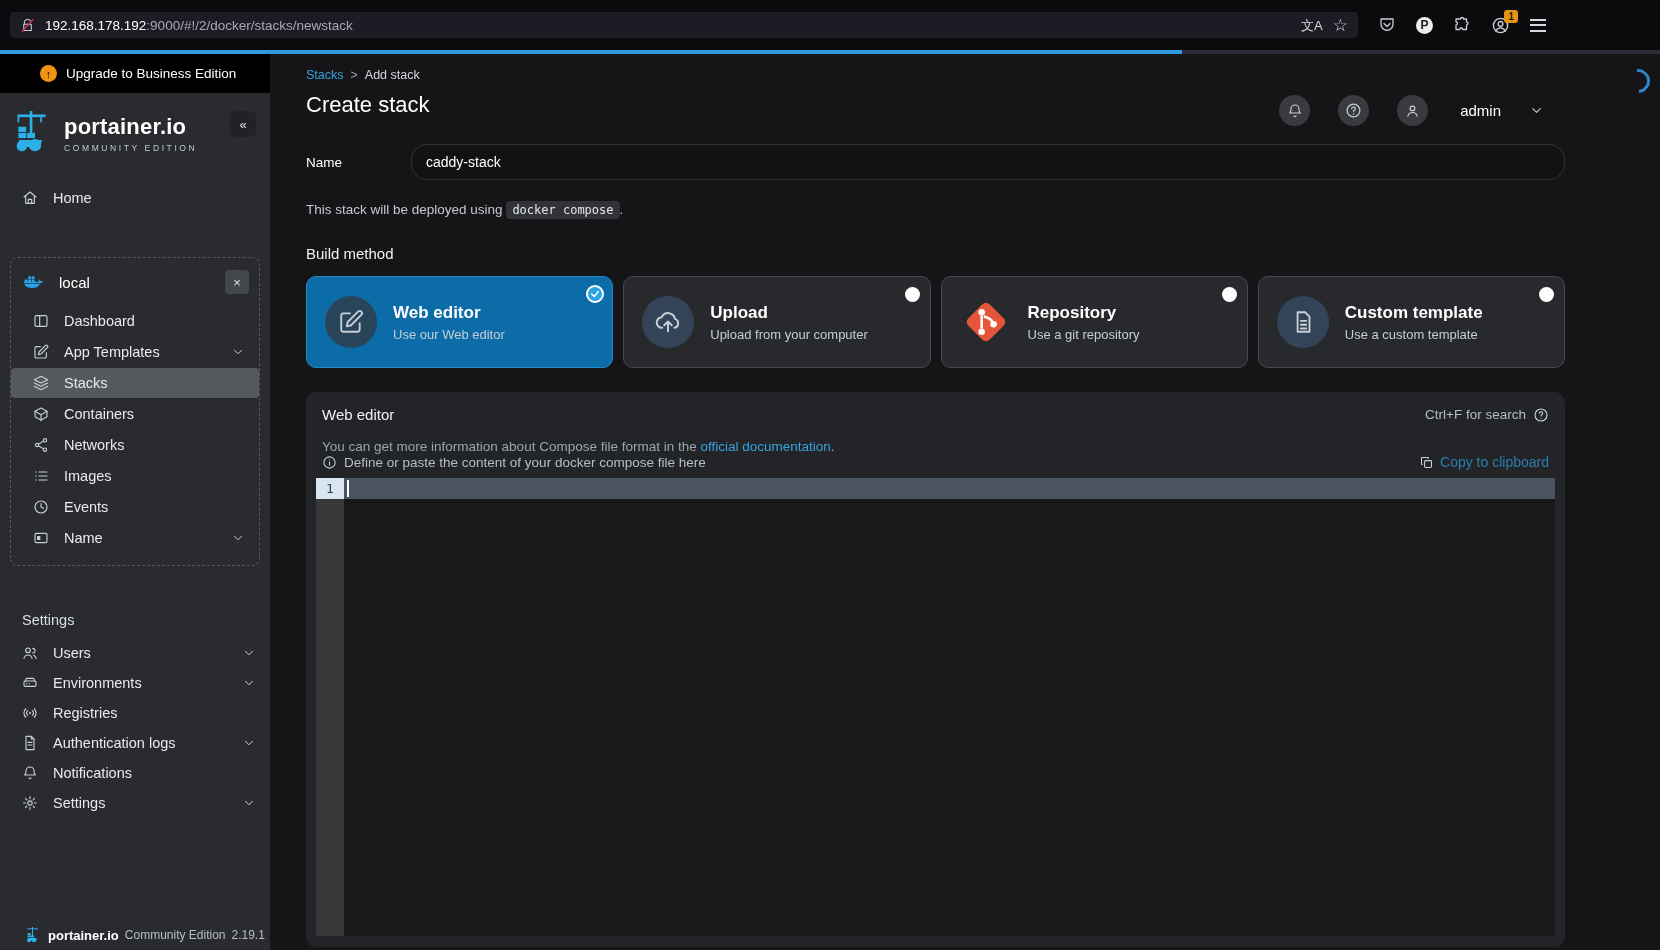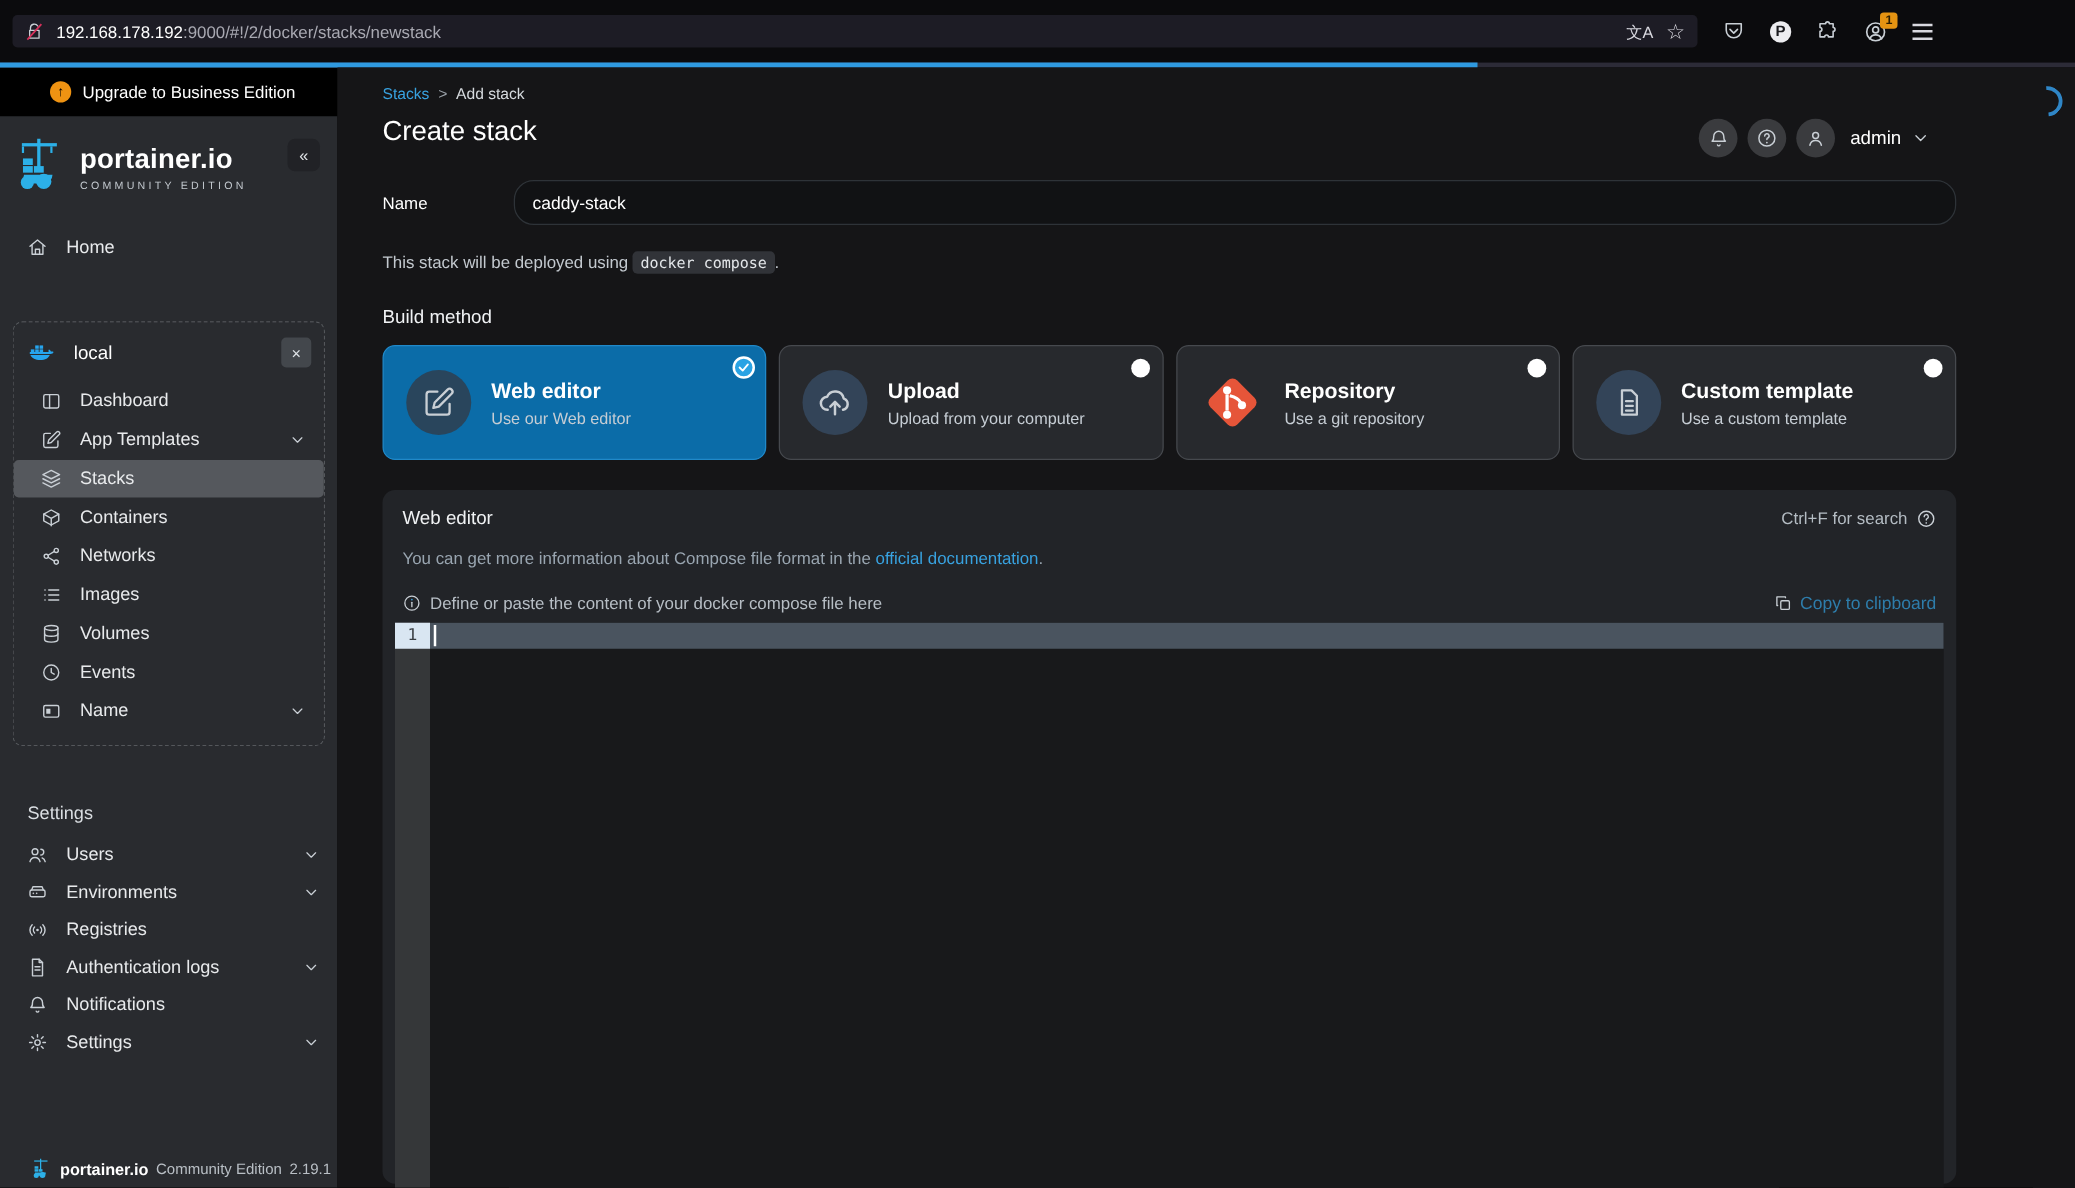--- a/index.html
+++ b/index.html
@@ -55,21 +55,21 @@
   .env-box .sb-item+.sb-item{margin-top:1px;}
   .sb-section{margin:46px 0 10px;padding-left:22px;font-size:14.5px;color:#dadee2;}
   .sb-footer{margin-top:auto;display:flex;align-items:center;gap:6px;padding:0 0 22px 26px;font-size:12px;color:#b9bfc5;}
   .sb-footer b{color:#fff;font-size:13px;}
 
   
   .crumbs{padding:14px 0 0 36px;font-size:12.5px;color:#d6dade;display:flex;gap:7px;}
   .crumb-link{color:var(--link);cursor:pointer;}
   .crumb-sep{color:#9aa1a8;}
   .page-title{padding:10px 0 0 36px;font-size:22px;font-weight:normal;color:#fff;}
-  .head-right{position:absolute;top:41px;right:116px;display:flex;align-items:center;gap:8px;}
+  .head-right{position:absolute;top:41px;right:116px;display:flex;align-items:center;gap:28px;}
   .circ-btn{width:31px;height:31px;border-radius:50%;background:#3a3b3e;display:flex;align-items:center;justify-content:center;cursor:pointer;}
   .admin-name{font-size:15px;color:#fff;margin-left:4px;}
   .spinner{position:absolute;top:15px;right:10px;width:24px;height:24px;border-radius:50%;border:3px solid transparent;border-right-color:#2f86c7;border-top-color:#2f86c7;transform:rotate(40deg);}
 
   
   .content{padding:0 95px 0 36px;}
   .name-row{display:flex;align-items:center;margin-top:26px;}
   .name-label{width:105px;font-size:13.5px;color:#fff;}
   .name-input{flex:1;height:36px;background:#111214;border:1px solid #2e3338;border-radius:16px;color:#fff;font-size:14px;padding:0 14px;font-family:"Liberation Sans",sans-serif;}
   .deploy-note{margin-top:22px;font-size:13.5px;color:#c3c9cf;}
@@ -85,21 +85,21 @@
   .radio{position:absolute;top:10px;right:10px;width:15px;height:15px;border-radius:50%;background:#fff;}
   .checkmark{position:absolute;top:8px;right:8px;width:18px;height:18px;border-radius:50%;background:#2aa3e4;border:2px solid #fff;display:flex;align-items:center;justify-content:center;}
 
   
   .panel{margin-top:24px;background:var(--panel-bg);border-radius:10px;padding:14px 10px 0;height:555px;}
   .panel-head{display:flex;align-items:center;padding:0 6px;}
   .panel-title{font-size:15px;color:#f0f2f4;}
   .search-hint{margin-left:auto;display:flex;align-items:center;gap:7px;font-size:13.5px;color:#b4bcc3;}
   .panel-info{margin-top:16px;padding:0 6px;font-size:13.5px;color:#99a5b0;}
   .panel-info a{color:var(--link);text-decoration:none;cursor:pointer;}
-  .define-row{margin-top:20px;display:flex;align-items:center;padding:0 6px 8px;}
+  .define-row{display:flex;align-items:center;padding:0 6px 8px;}
   .define-text{display:flex;align-items:center;gap:7px;font-size:13.5px;color:#b7bec5;}
   .copy-link{margin-left:auto;display:flex;align-items:center;gap:6px;font-size:14px;color:#2e7dab;cursor:pointer;}
   .editor{position:relative;height:458px;background:#18191b;overflow:hidden;}
   .gutter{position:absolute;left:0;top:0;bottom:0;width:28px;background:#353739;}
   .active-line{position:absolute;left:0;top:0;right:0;height:21px;background:#4a545f;}
   .gutter-active{position:absolute;left:0;top:0;width:28px;height:21px;background:#d9e6f2;color:#383d42;font-family:"DejaVu Sans Mono",monospace;font-size:13px;display:flex;align-items:center;justify-content:center;}
   .cursor{position:absolute;left:31px;top:2px;width:2px;height:17px;background:#fff;}
 </style>
 </head>
 <body>
@@ -245,28 +245,20 @@
             <line class="ico" x1="9" y1="12" x2="21" y2="12"></line>
             <line class="ico" x1="9" y1="18" x2="21" y2="18"></line>
             <circle cx="4.5" cy="6" r="1" fill="#c9cfd5"></circle>
             <circle cx="4.5" cy="12" r="1" fill="#c9cfd5"></circle>
             <circle cx="4.5" cy="18" r="1" fill="#c9cfd5"></circle>
           </svg>
         <span>Images</span>
       </div>
       <div class="sb-item">
         <svg width="16" height="16" viewBox="0 0 24 24">
-            <ellipse class="ico" cx="12" cy="5" rx="8" ry="3"></ellipse>
-            <path class="ico" d="M4 5v14c0 1.7 3.6 3 8 3s8-1.3 8-3V5"></path>
-            <path class="ico" d="M4 12c0 1.7 3.6 3 8 3s8-1.3 8-3"></path>
-          </svg>
-        <span>Volumes</span>
-      </div>
-      <div class="sb-item">
-        <svg width="16" height="16" viewBox="0 0 24 24">
             <circle class="ico" cx="12" cy="12" r="9"></circle>
             <polyline class="ico" points="12 7 12 12 15.5 14"></polyline>
           </svg>
         <span>Events</span>
       </div>
       <div class="sb-item">
         <svg width="16" height="16" viewBox="0 0 24 24">
             <rect class="ico" x="3" y="5" width="18" height="14" rx="2"></rect>
             <rect x="6" y="9" width="5" height="6" fill="#c9cfd5"></rect>
           </svg>

